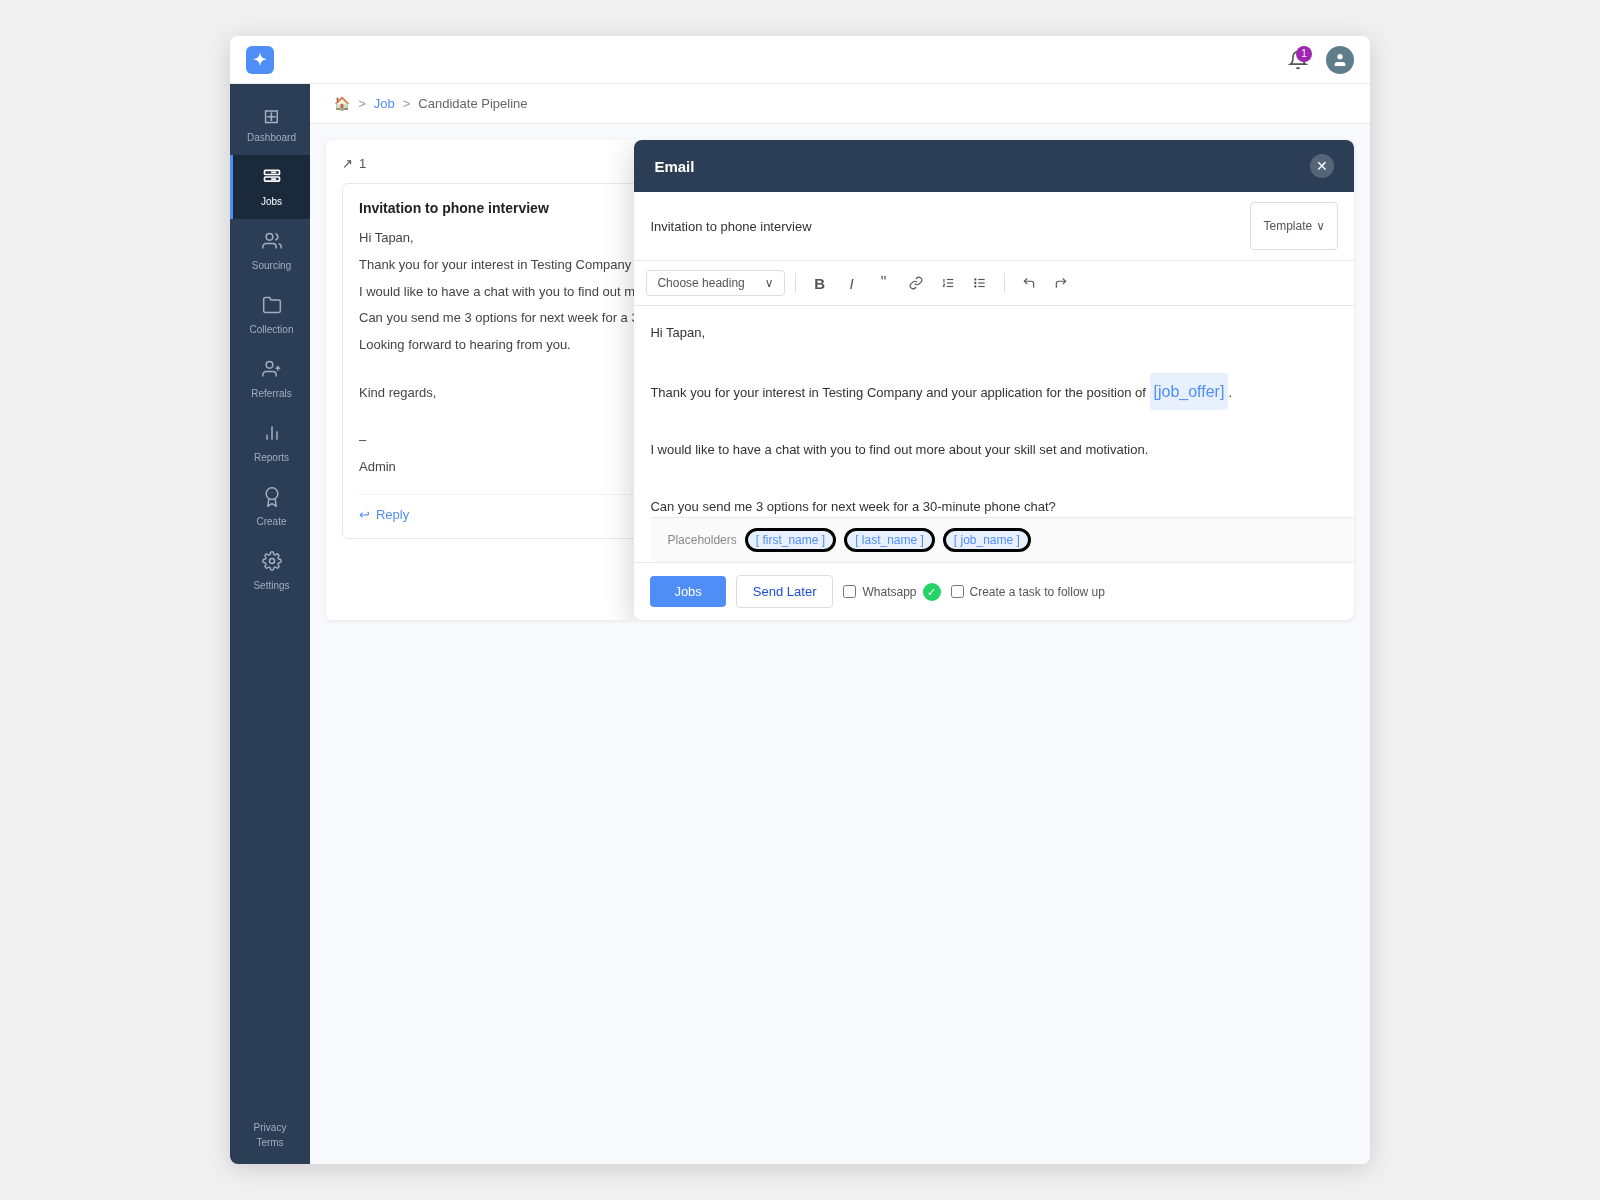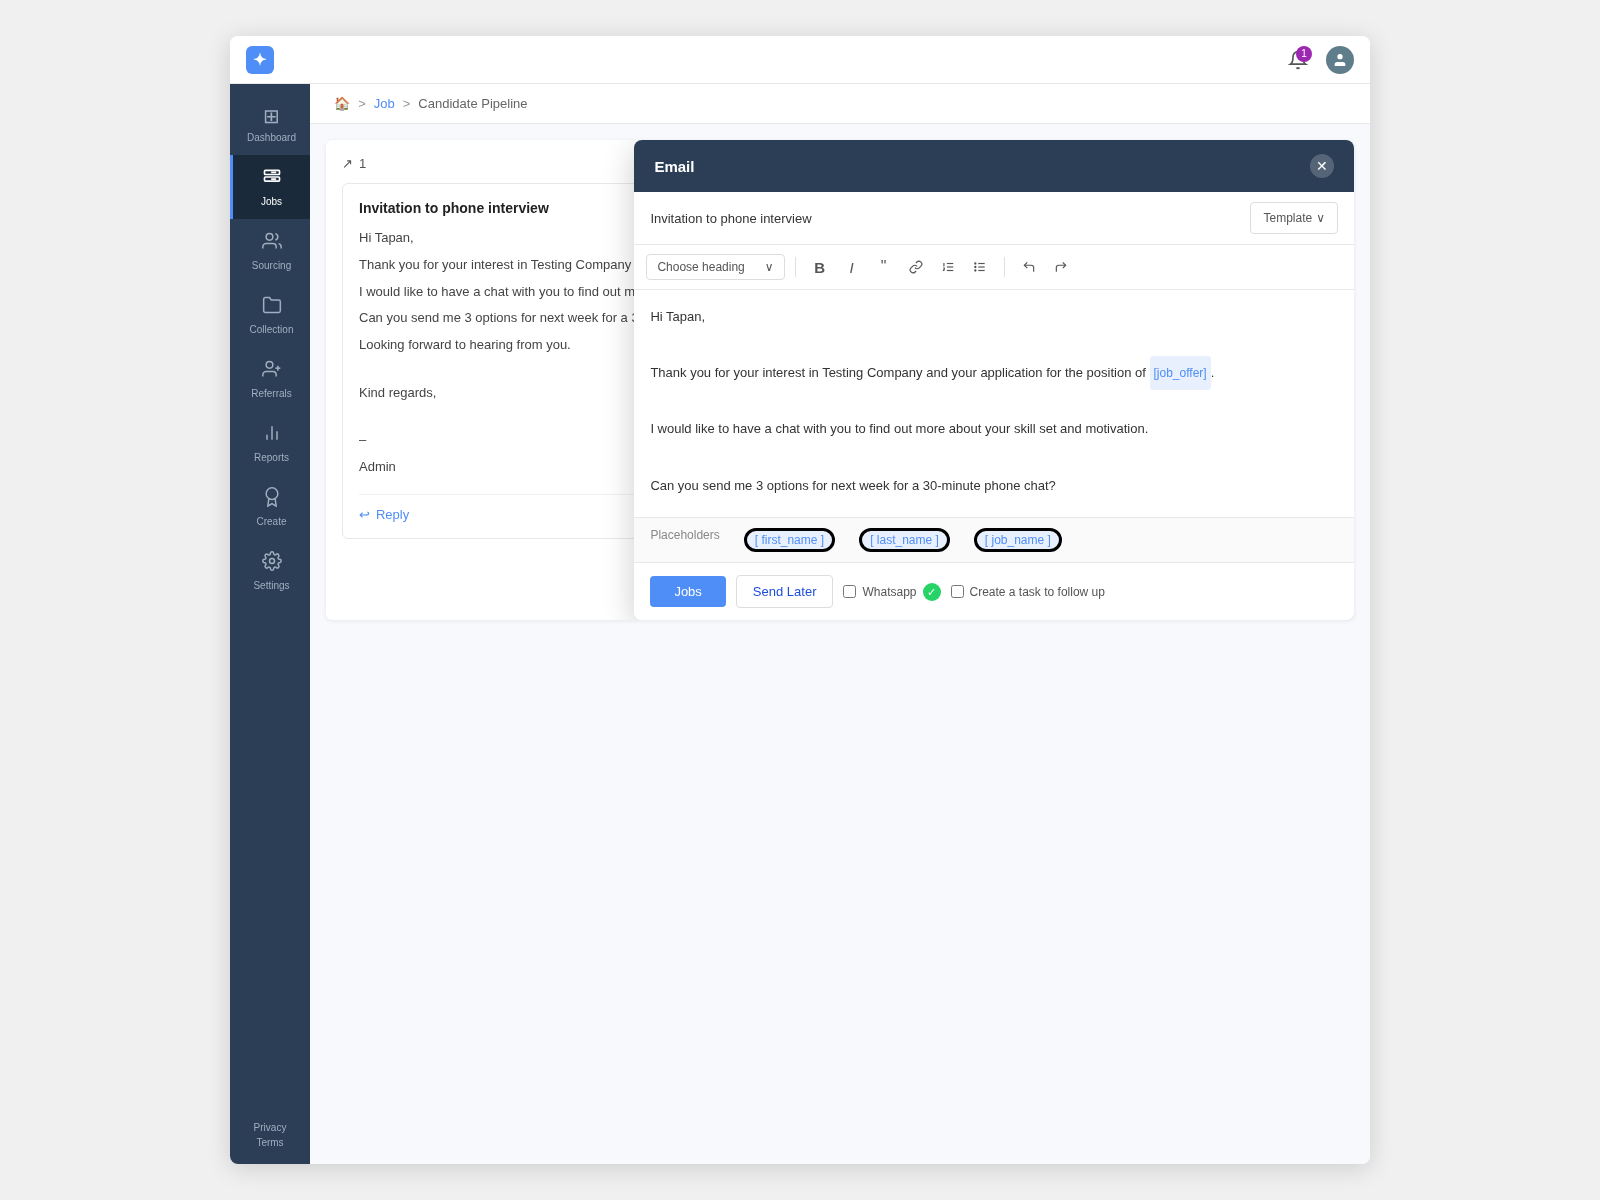--- a/index.html
+++ b/index.html
@@ -297,21 +297,21 @@
       font-size: 13px;
       color: #333;
       background: transparent;
     }
     .template-btn {
       display: flex;
       align-items: center;
       gap: 4px;
       border: 1px solid #ddd;
       border-radius: 4px;
-      padding: 8px 12px;
+      padding: 16px 12px;
       font-size: 12px;
       color: #555;
       cursor: pointer;
       background: #fff;
       white-space: nowrap;
     }
     
     .editor-toolbar {
       display: flex;
       align-items: center;
@@ -358,31 +358,32 @@
       color: #333;
       line-height: 1.7;
       overflow-y: auto;
     }
     .editor-body p { margin-bottom: 6px; }
     .editor-body .placeholder-tag {
       background: #e8f0fe;
       color: #4f8ef7;
       padding: 10px 4px;
       border-radius: 3px;
-      font-size: 12px;
+      font-size: 16px;
     }
     
     .placeholders-row {
       display: flex;
-      align-items: flex-start;
+      align-items: center;
       padding: 10px 16px;
       border-top: 1px solid #e8e8e8;
-      gap: 24px;
+      gap: 8px;
       font-size: 12px;
       background: #fafafa;
+      margin-left: 17px;
     }
     .placeholder-label { color: #888; }
     .placeholder-tag-item {
       background: #e8f0fe;
       color: #4f8ef7;
       padding: 2px 8px;
       border-radius: 12px;
       font-size: 12px;
       cursor: pointer;
       border: 3px solid #000000;

